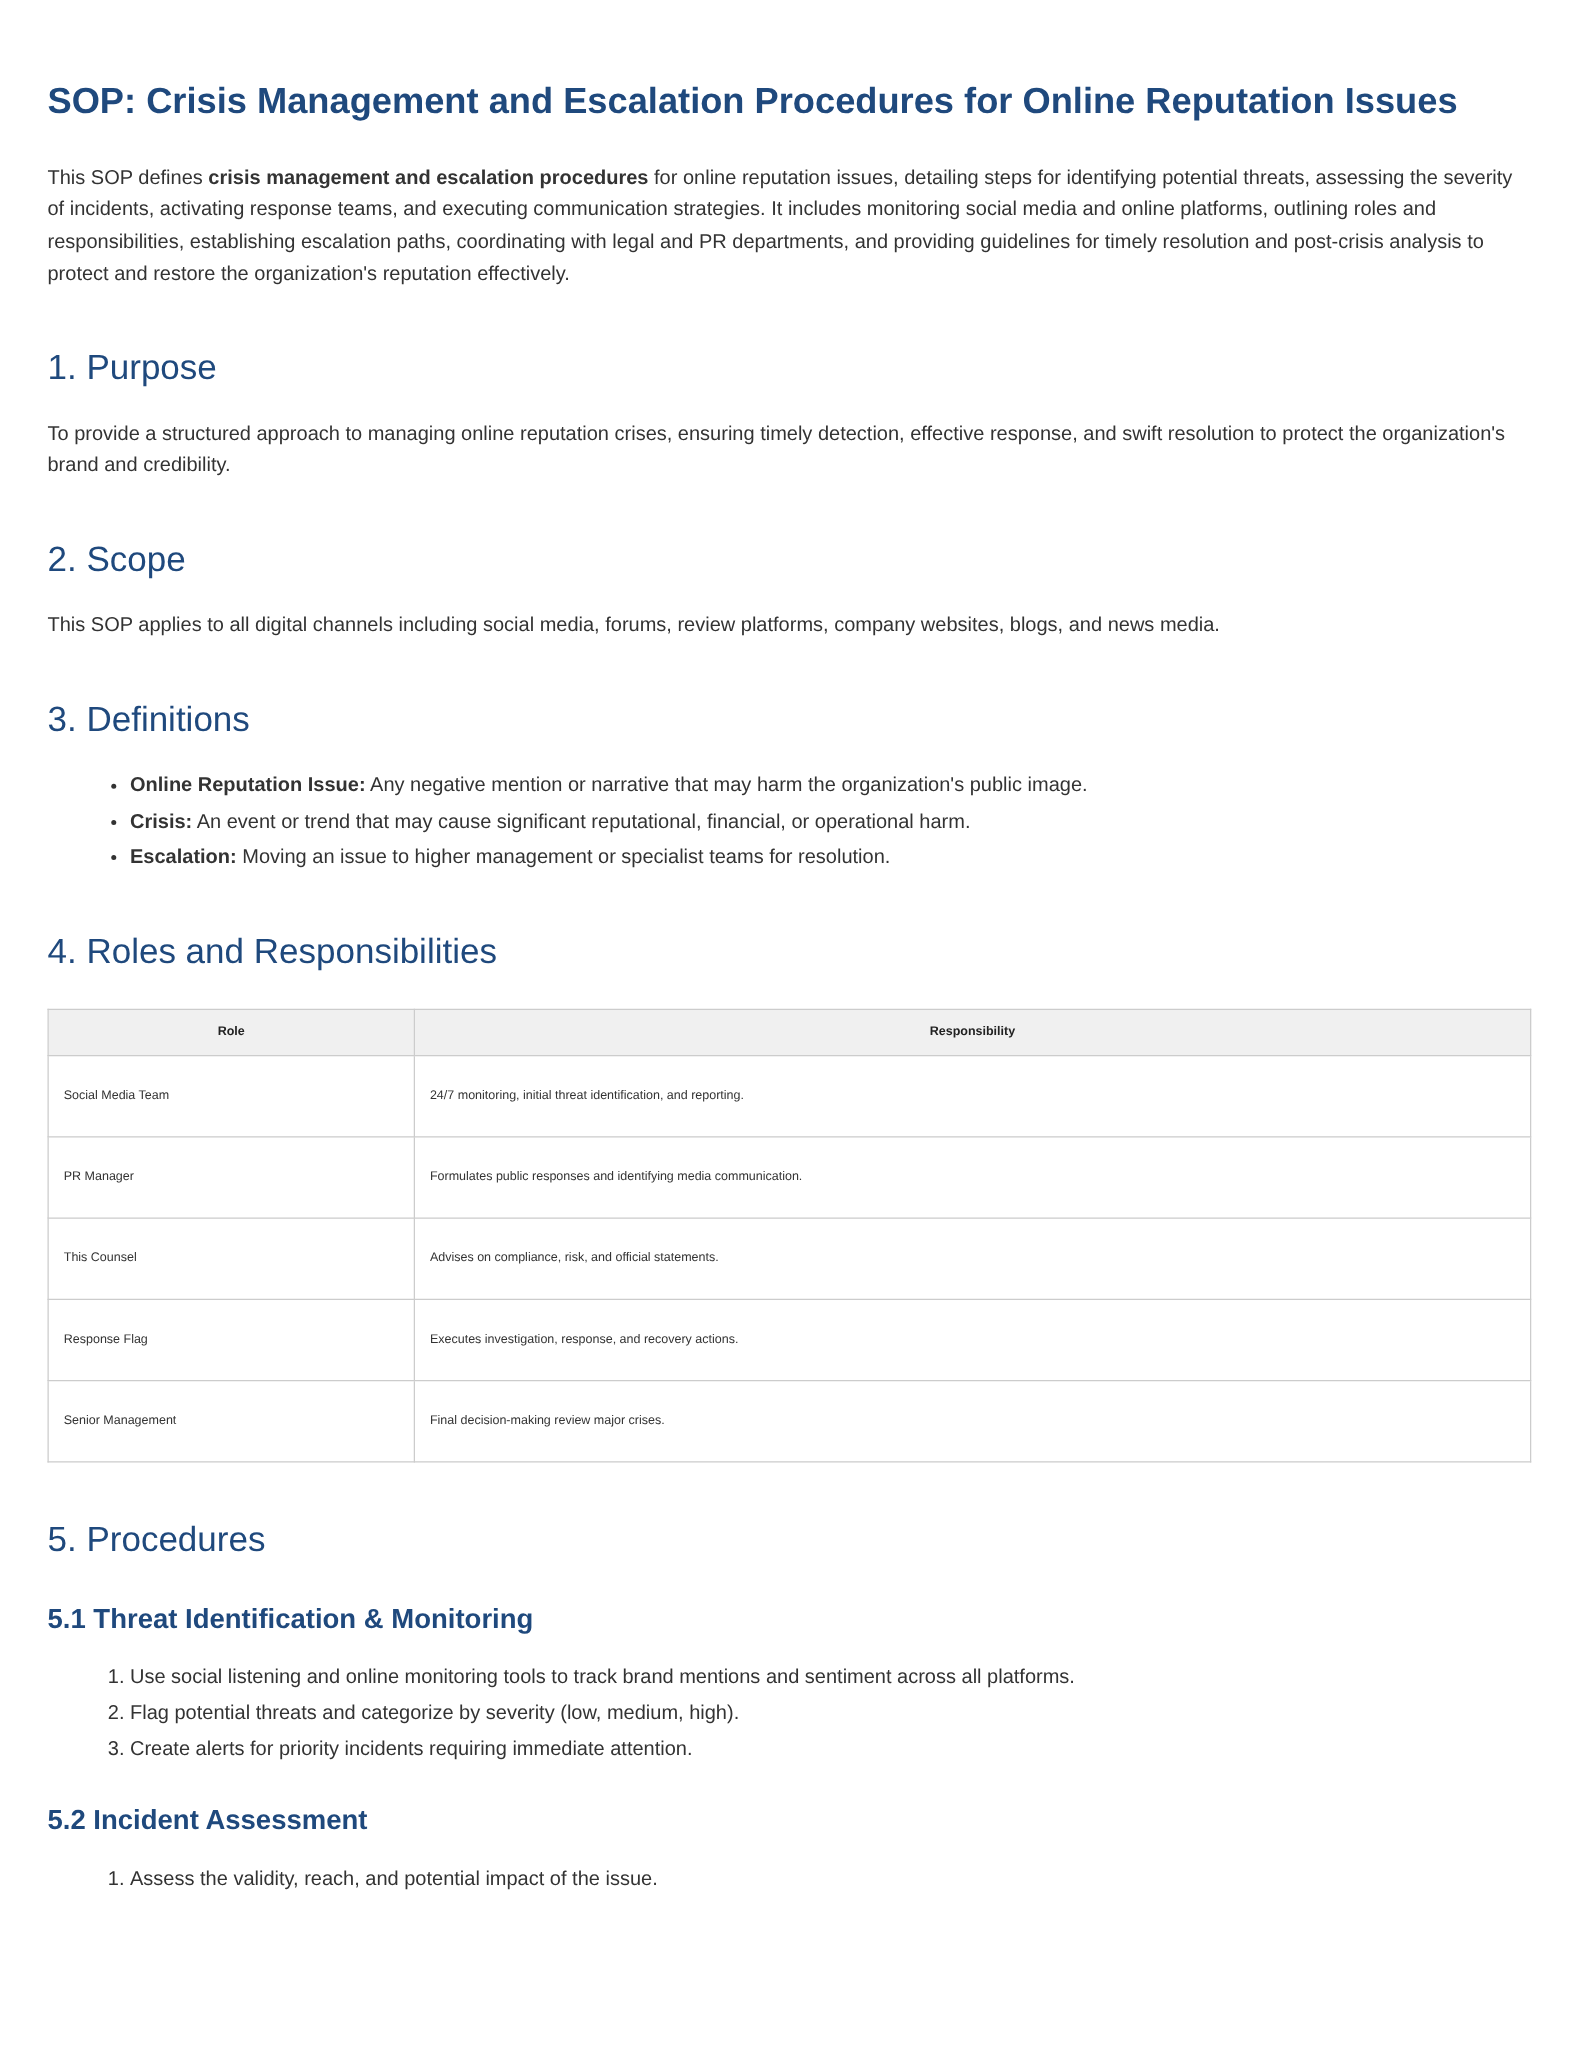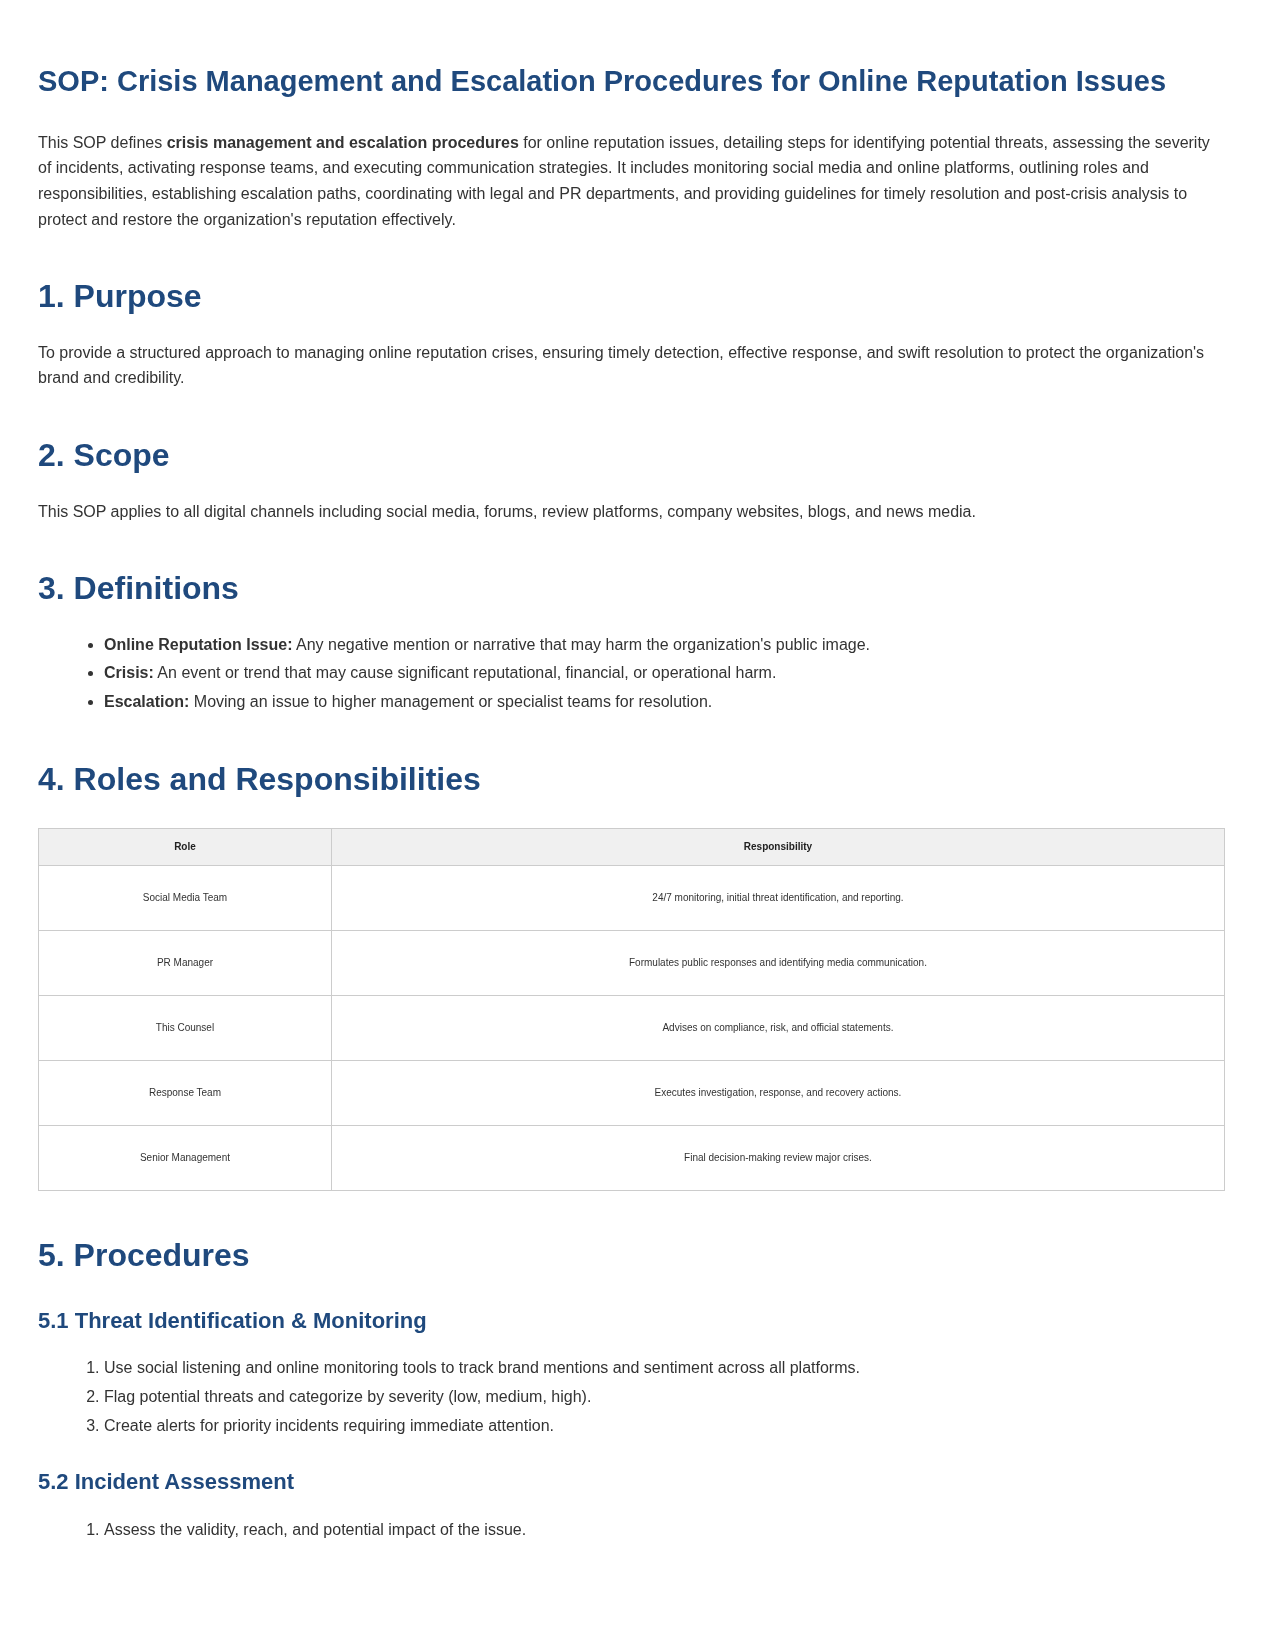--- a/index.html
+++ b/index.html
@@ -22,22 +22,22 @@
   }
   h1.doc-title {
     color: #1f497d;
     font-size: 29px;
     font-weight: bold;
     line-height: 1.65;
     margin: 0 0 24px 0;
   }
   h2.section-heading {
     color: #1f497d;
-    font-size: 32px;
-    font-weight: bold;
+    font-size: 28px;
+    font-weight: normal;
     line-height: 1.3;
     margin: 44px 0 22px 0;
   }
   h3.subsection-heading {
     color: #1f497d;
     font-size: 22px;
     font-weight: bold;
     line-height: 1.3;
     margin: 30px 0 20px 0;
   }
@@ -63,21 +63,21 @@
   }
   table.roles-table th {
     background: #f0f0f0;
     font-weight: bold;
     text-align: center;
     color: #222222;
     padding-top: 10px;
     padding-bottom: 10px;
   }
   table.roles-table td {
-    text-align: center;
+    text-align: left;
     background: #ffffff;
   }
   col.col-role { width: 24.7%; }
   strong { font-weight: bold; }
 </style>
 </head>
 <body>
 
 <div class="page">
 
@@ -117,21 +117,21 @@
       </tr>
       <tr>
         <td>PR Manager</td>
         <td>Formulates public responses and identifying media communication.</td>
       </tr>
       <tr>
         <td>This Counsel</td>
         <td>Advises on compliance, risk, and official statements.</td>
       </tr>
       <tr>
-        <td>Response Team</td>
+        <td>Response Flag</td>
         <td>Executes investigation, response, and recovery actions.</td>
       </tr>
       <tr>
         <td>Senior Management</td>
         <td>Final decision-making review major crises.</td>
       </tr>
     </tbody>
   </table>
 
   <h2 class="section-heading">5. Procedures</h2>

